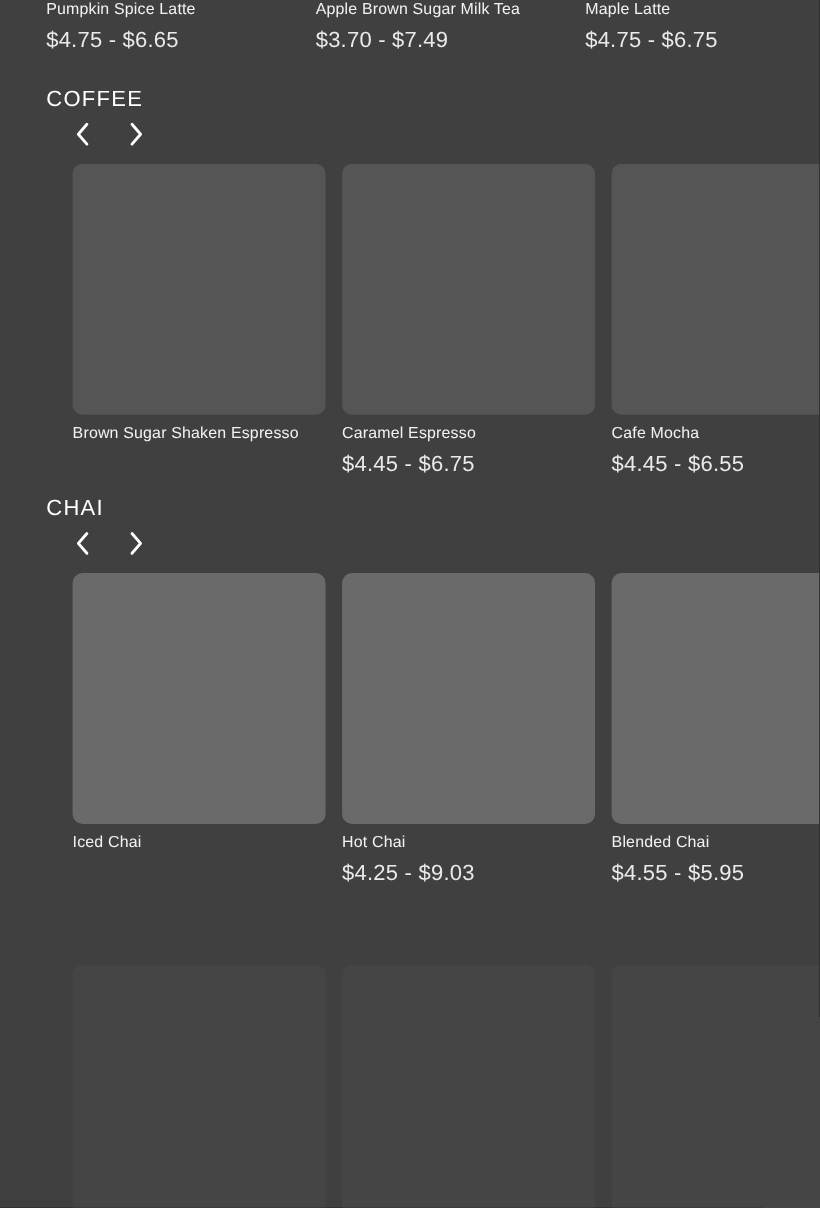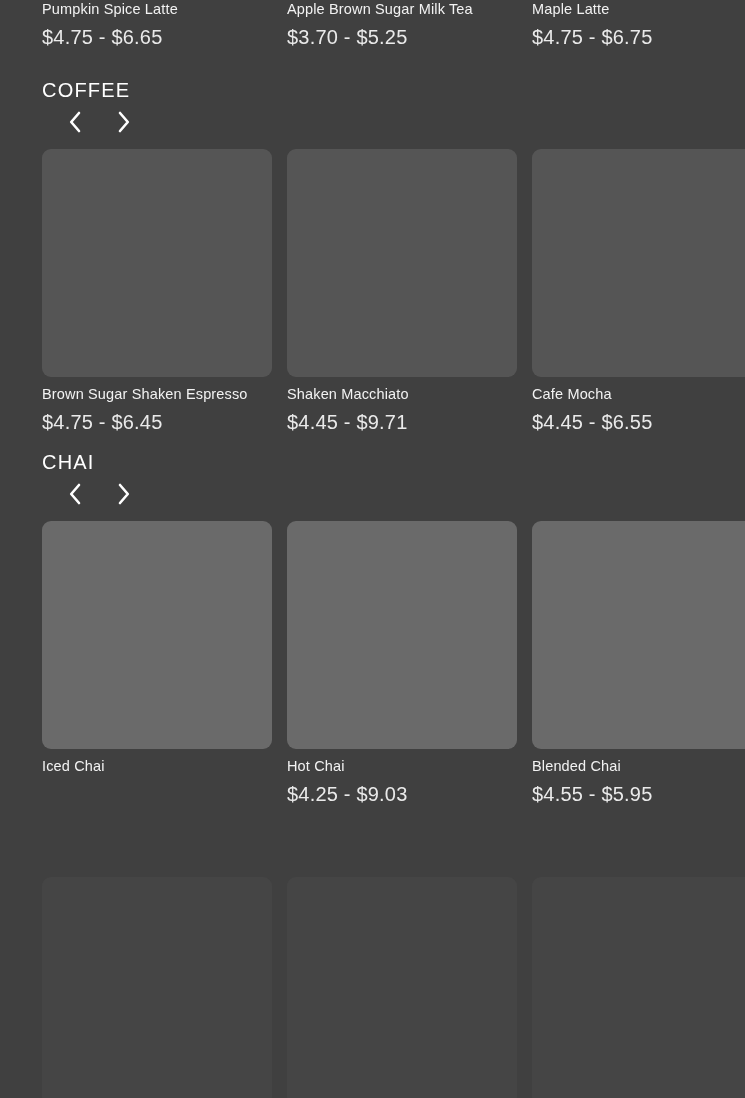--- a/index.html
+++ b/index.html
@@ -110,41 +110,41 @@
     cursor: pointer;
     padding: 0;
   }
 
   .nav-btn + .nav-btn { margin-left: 15px; }
 
   .nav-btn svg { display: block; }
 
   .section-cards {
     margin-top: 13px;
-    padding-left: 42px;
+    padding-left: 66px;
     width: 745px;
     overflow: hidden;
   }
 </style>
 </head>
 <body>
 
 <div id="app">
 
   <div class="top-row">
     <div class="grid">
 
       <div class="card">
         <div class="card-title">Pumpkin Spice Latte</div>
         <div class="card-price">$4.75 - $6.65</div>
       </div>
 
       <div class="card">
         <div class="card-title">Apple Brown Sugar Milk Tea</div>
-        <div class="card-price">$3.70 - $5.25</div>
+        <div class="card-price">$3.70 - $7.49</div>
       </div>
 
       <div class="card">
         <div class="card-title">Maple Latte</div>
         <div class="card-price">$4.75 - $6.75</div>
       </div>
 
     </div>
   </div>
 
@@ -168,27 +168,26 @@
         </button>
       </div>
     </div>
 
     <div class="section-cards">
       <div class="grid">
 
         <div class="card">
           <div class="card-thumb" style="height:228px;background:#555555;"></div>
           <div class="card-title">Brown Sugar Shaken Espresso</div>
-          <div class="card-price">$4.75 - $6.45</div>
         </div>
 
         <div class="card">
           <div class="card-thumb" style="height:228px;background:#555555;"></div>
-          <div class="card-title">Shaken Macchiato</div>
-          <div class="card-price">$4.45 - $9.71</div>
+          <div class="card-title">Caramel Espresso</div>
+          <div class="card-price">$4.45 - $6.75</div>
         </div>
 
         <div class="card">
           <div class="card-thumb" style="height:228px;background:#555555;"></div>
           <div class="card-title">Cafe Mocha</div>
           <div class="card-price">$4.45 - $6.55</div>
         </div>
 
       </div>
     </div>

